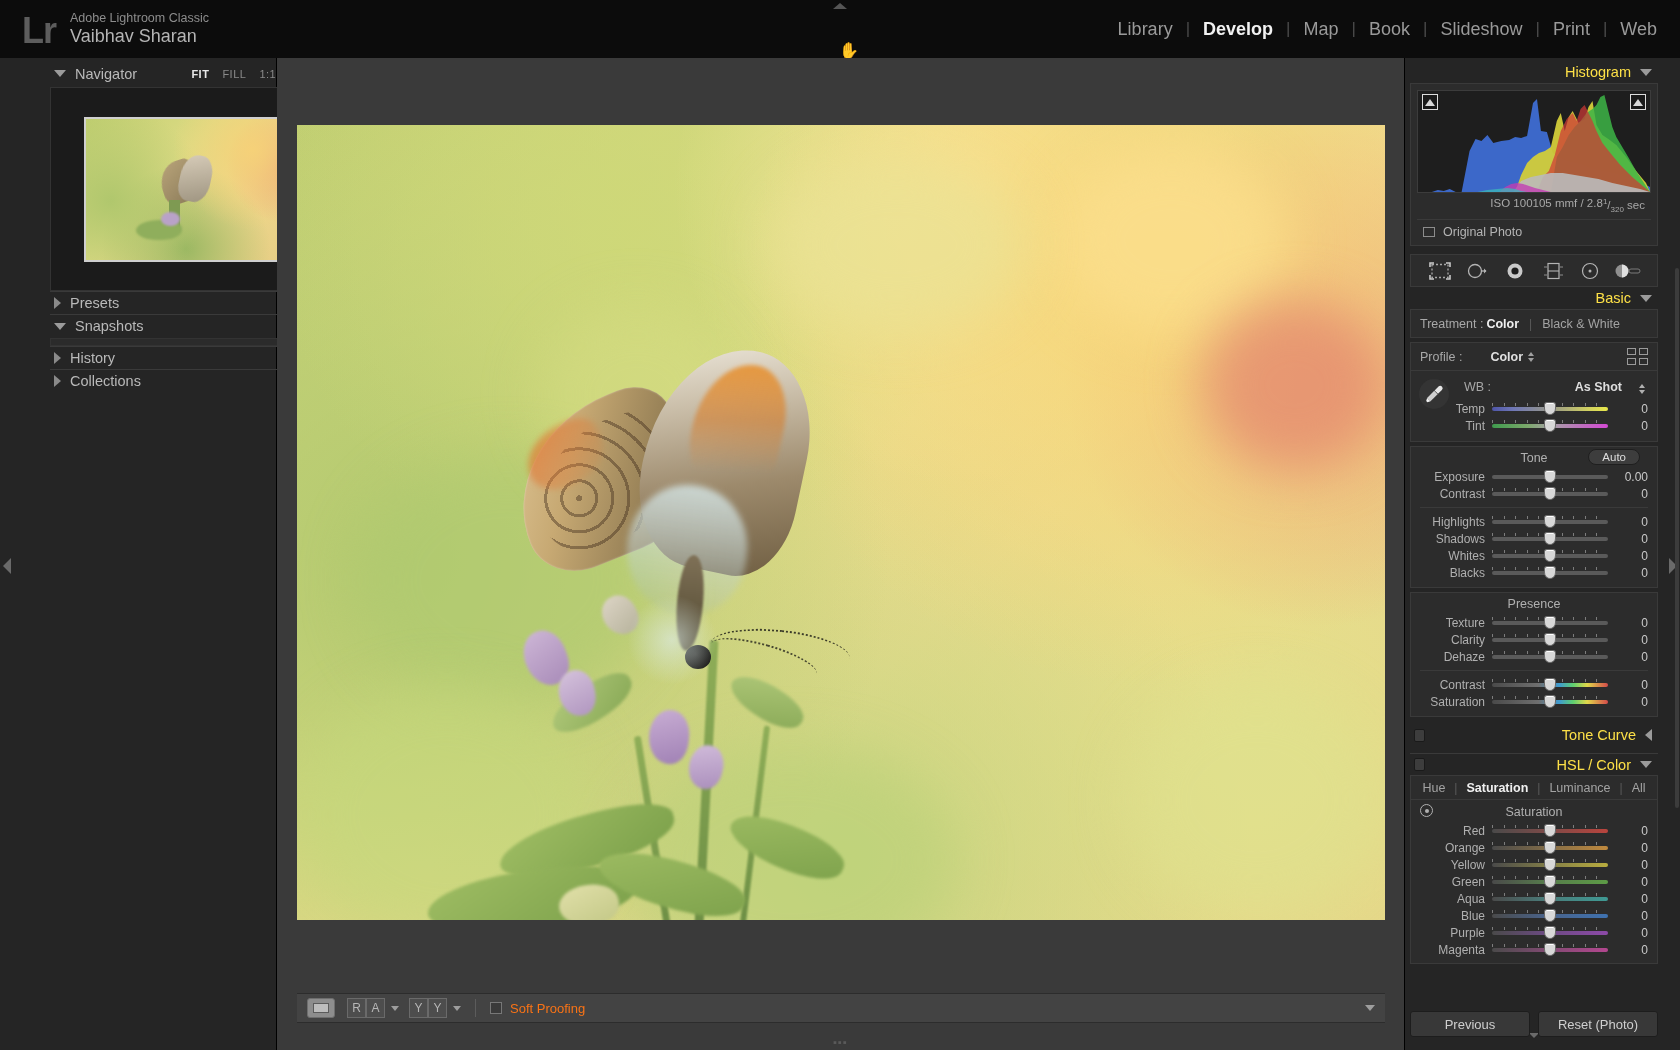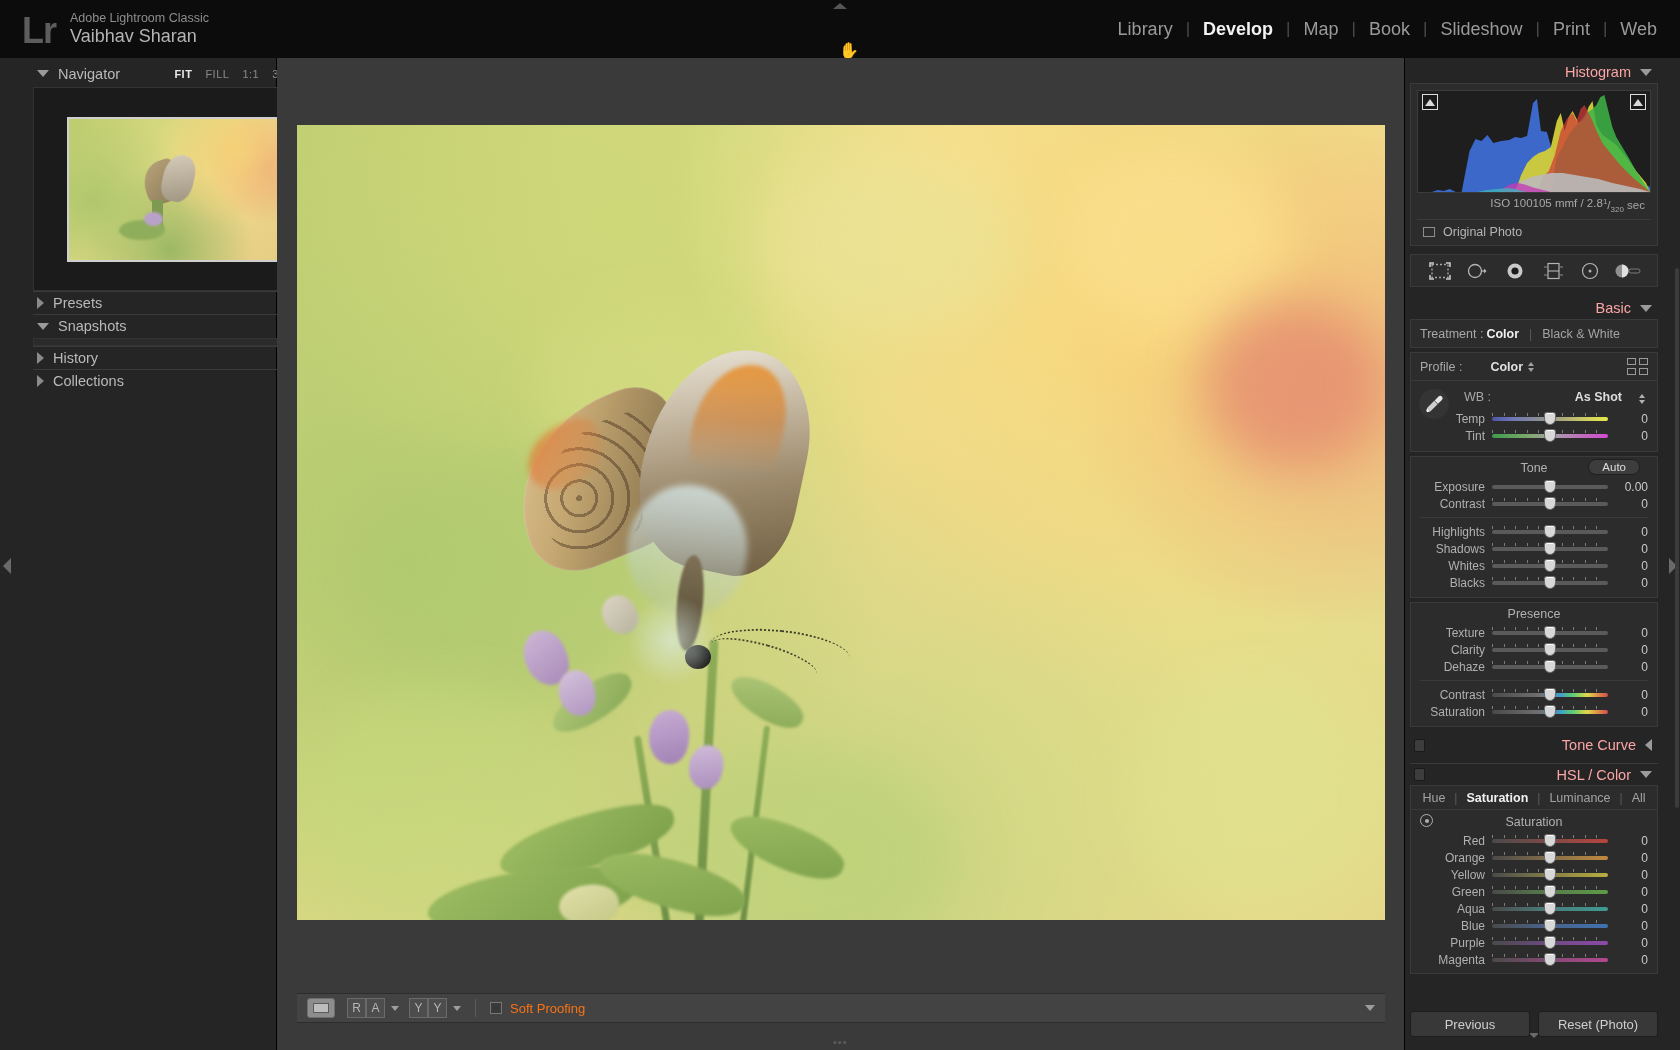--- a/index.html
+++ b/index.html
@@ -41,21 +41,21 @@
   .cursor-glyph {
     position: absolute; left: 839px; top: 43px; font-size: 16px; color: #d8d8d8;
     pointer-events: none; line-height: 16px;
   }
 
   
   .leftpanel {
     position: absolute; left: 0; top: 58px; width: 277px; height: 992px;
     background: #252525; border-right: 1px solid #000;
   }
-  .panel-inner { position: absolute; left: 33px; top: 4px; width: 280px; }
+  .panel-inner { position: absolute; left: 50px; top: 4px; width: 280px; }
 
   .panel-head {
     height: 23px; display: flex; align-items: center; cursor: pointer;
     border-top: 1px solid #3a3a3a;
   }
   .panel-head.nb { border-top: none; }
   .tri {
     width: 0; height: 0; margin-right: 9px; margin-left: 4px;
   }
   .tri.down { border-left: 6px solid transparent; border-right: 6px solid transparent; border-top: 7px solid #9b9b9b; }
@@ -175,21 +175,21 @@
   
   .rightpanel {
     position: absolute; right: 0; top: 58px; width: 276px; height: 992px;
     background: #252525; border-left: 1px solid #000;
   }
   .rp-inner { position: absolute; left: 5px; top: 3px; width: 248px; }
   .rp-head {
     height: 22px; display: flex; align-items: center; justify-content: flex-end;
     padding-right: 6px; cursor: pointer;
   }
-  .rp-head .t { font-size: 14.5px; color: #fca5a5; }
+  .rp-head .t { font-size: 14.5px; color: #fde047; }
   .rp-tri-d { width:0;height:0;margin-left:9px;border-left:6px solid transparent;border-right:6px solid transparent;border-top:7px solid #9b9b9b; }
   .rp-tri-l { width:0;height:0;margin-left:9px;border-top:6px solid transparent;border-bottom:6px solid transparent;border-right:7px solid #9b9b9b; }
   .sw { position: absolute; left: 4px; width: 11px; height: 13px; background: #3d3d3d; border: 1px solid #1a1a1a; border-radius: 2px; }
 
   .histo-box { background: #2c2c2c; border: 1px solid #3a3a3a; padding: 6px 6px 2px; }
   .histo {
     height: 103px; background: #1e1e1e; border: 1px solid #3c3c3c; position: relative; overflow: hidden;
   }
   .clip-tri { position: absolute; top: 3px; width: 16px; height: 16px; border: 1px solid #ddd; background: #1a1a1a; cursor: pointer; }
   .clip-tri i { position: absolute; left: 2px; top: 4px; width: 0; height: 0; border-left: 5px solid transparent; border-right: 5px solid transparent; border-bottom: 7px solid #d8d8d8; }
@@ -545,21 +545,21 @@
         </div>
         <div class="tool">
           <svg width="26" height="18" viewBox="0 0 26 18">
               <circle cx="7" cy="9" r="6.5" fill="#8f8f8f"></circle>
               <path d="M7,2.5 a6.5,6.5 0 0 1 0,13 z" fill="#e0e0e0"></path>
               <rect x="14" y="7" width="11" height="4" rx="2" fill="#2a2a2a" stroke="#7a7a7a" stroke-width="1"></rect>
             </svg>
         </div>
       </div>
 
-      <div class="rp-head" style="margin-top:10px">
+      <div class="rp-head" style="margin-top:0">
         <span class="t">Basic</span>
         <span class="rp-tri-d"></span>
       </div>
 
       <div class="sec-box">
         <div class="row-treat">
           <span class="lbl">Treatment :</span>
           <span class="treat-opts">
             <span class="treat-opt active">Color</span>
             <span class="tsep">|</span>

